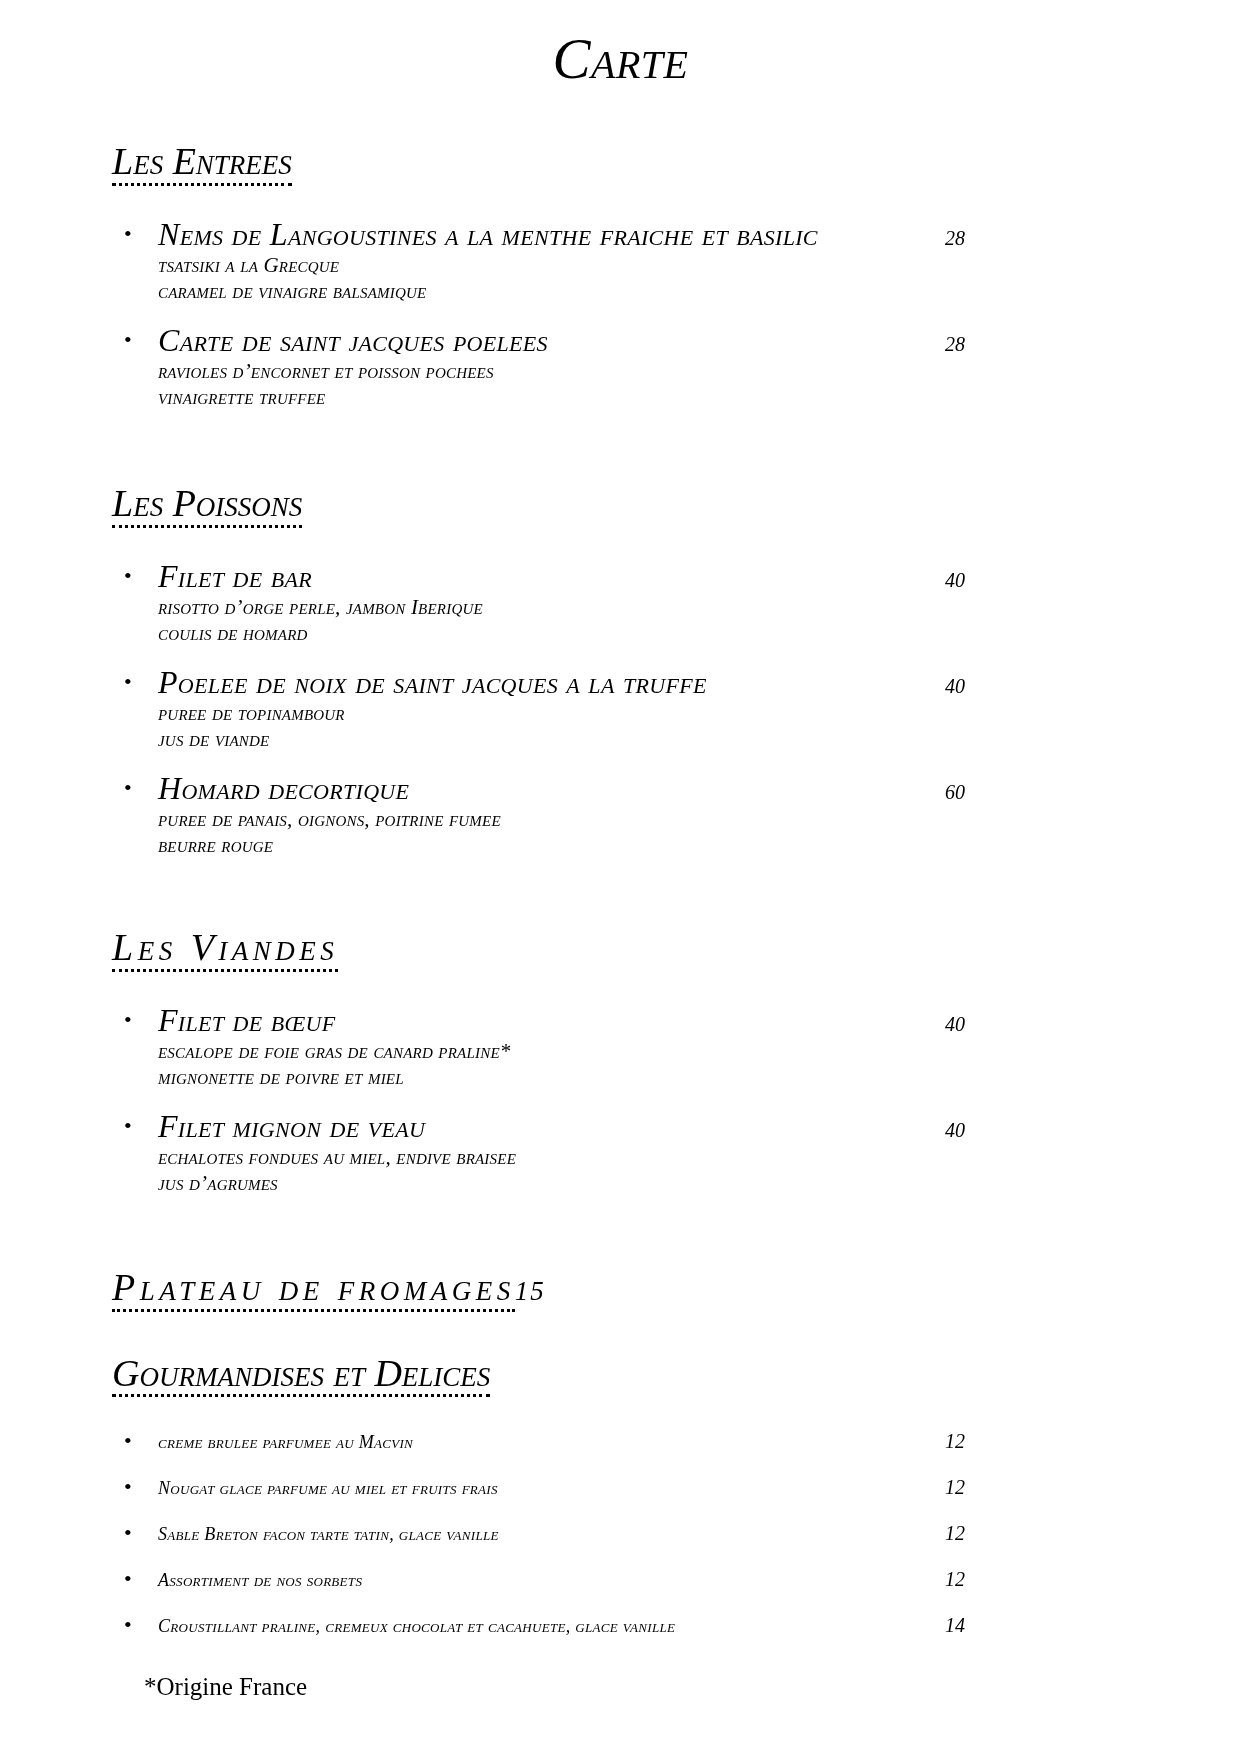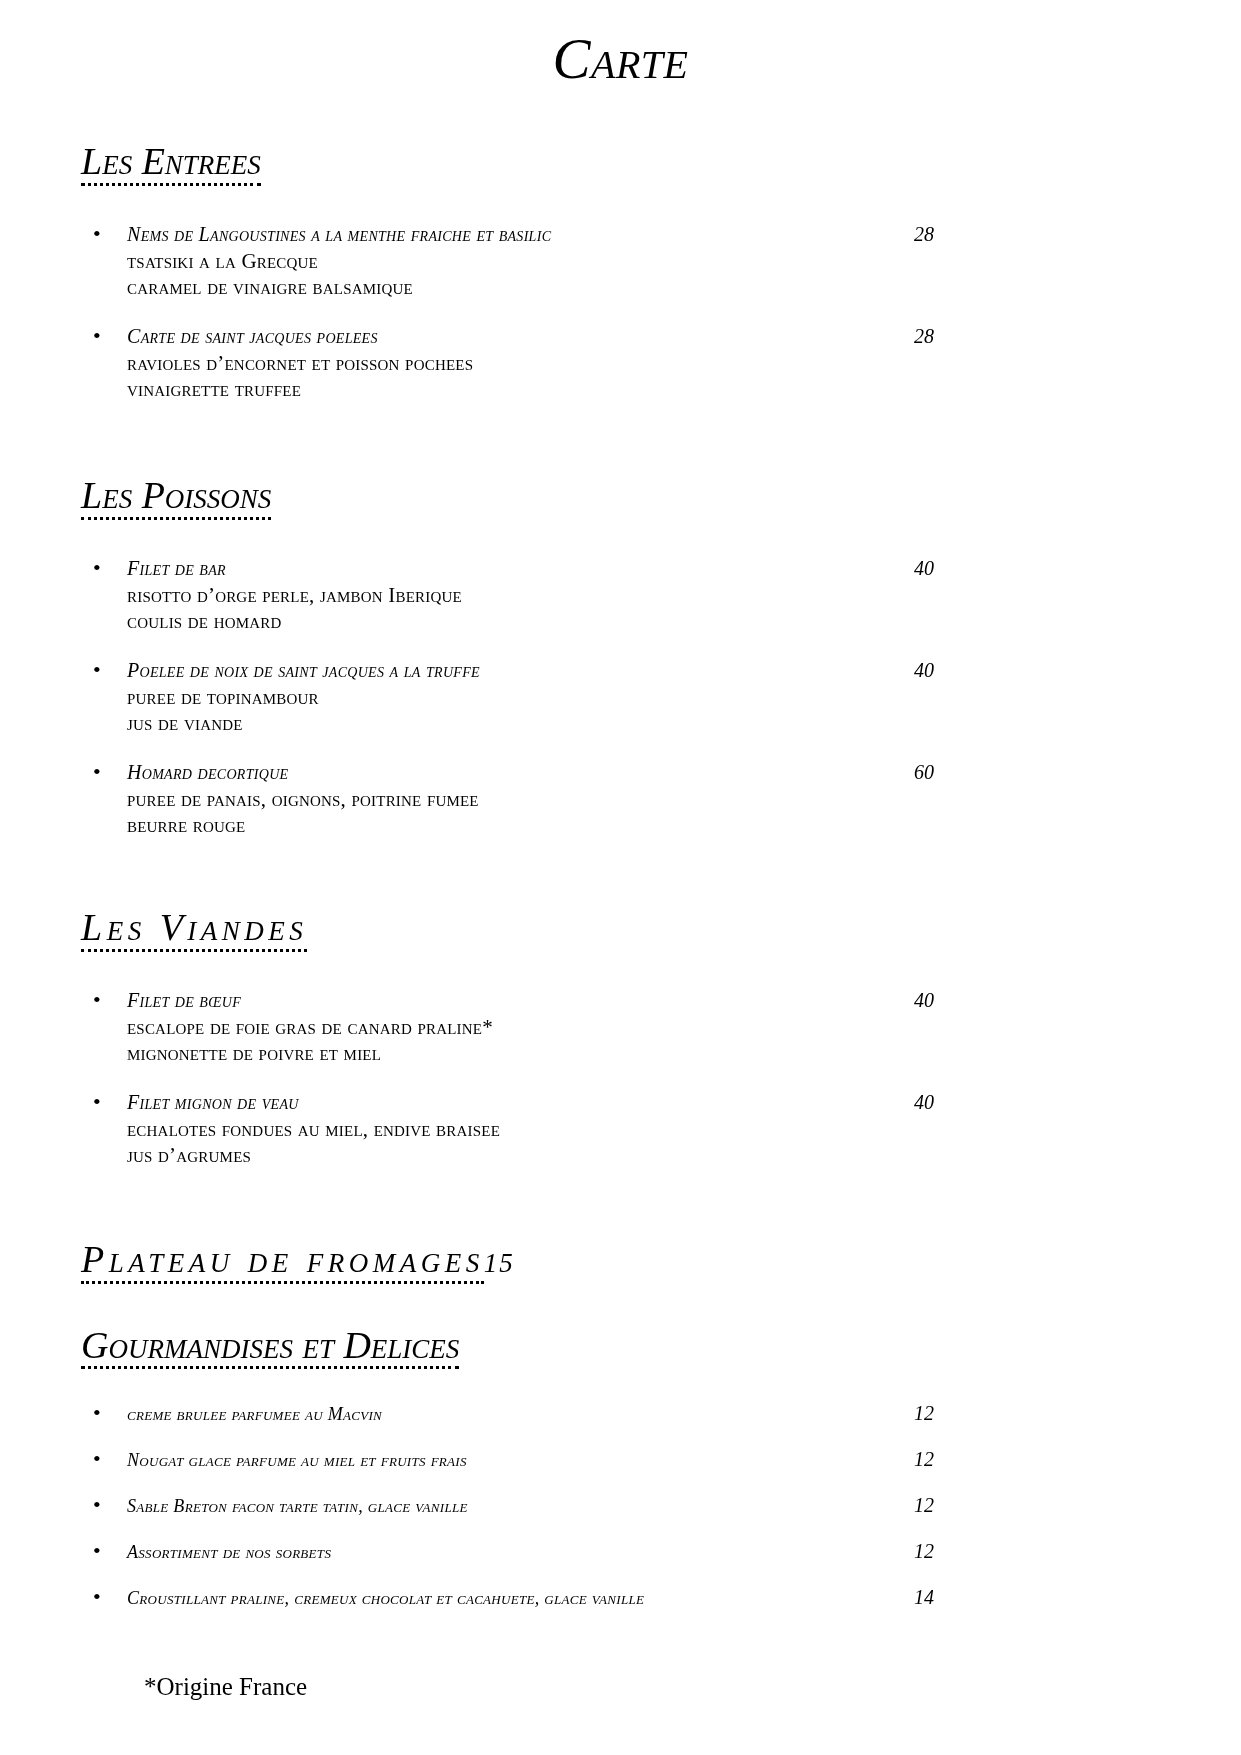--- a/index.html
+++ b/index.html
@@ -32,21 +32,21 @@
     font-size: 57px;
     line-height: 1.0;
     letter-spacing: 0.5px;
     margin: 0;
     padding-top: 30px;
     font-weight: normal;
   }
 
   
   .content {
-    margin-left: 81px;
+    margin-left: 112px;
     width: 945px;
     position: relative;
   }
 
   
   .section-head {
     font-style: italic;
     font-variant: small-caps;
     font-weight: normal;
     font-size: 38px;
@@ -102,35 +102,36 @@
 
   .item-row {
     display: flex;
     align-items: baseline;
     justify-content: space-between;
   }
 
   .item-name {
     font-style: italic;
     font-variant: small-caps;
+    font-size: 32px;
+    line-height: 28px;
+    letter-spacing: 0.3px;
+    white-space: nowrap;
+  }
+
+  .item-price {
+    font-style: italic;
     font-size: 20px;
     line-height: 28px;
-    letter-spacing: 0.3px;
-    white-space: nowrap;
-  }
-
-  .item-price {
-    font-style: italic;
-    font-size: 20px;
-    line-height: 28px;
     white-space: nowrap;
     padding-right: 92px;
   }
 
   .item-desc {
+    font-style: italic;
     font-variant: small-caps;
     font-size: 21px;
     line-height: 26px;
     letter-spacing: 0.2px;
     white-space: nowrap;
   }
 
   
   .dessert .item { margin-bottom: 17px; }
   .dessert .item-name { font-size: 18px; }

